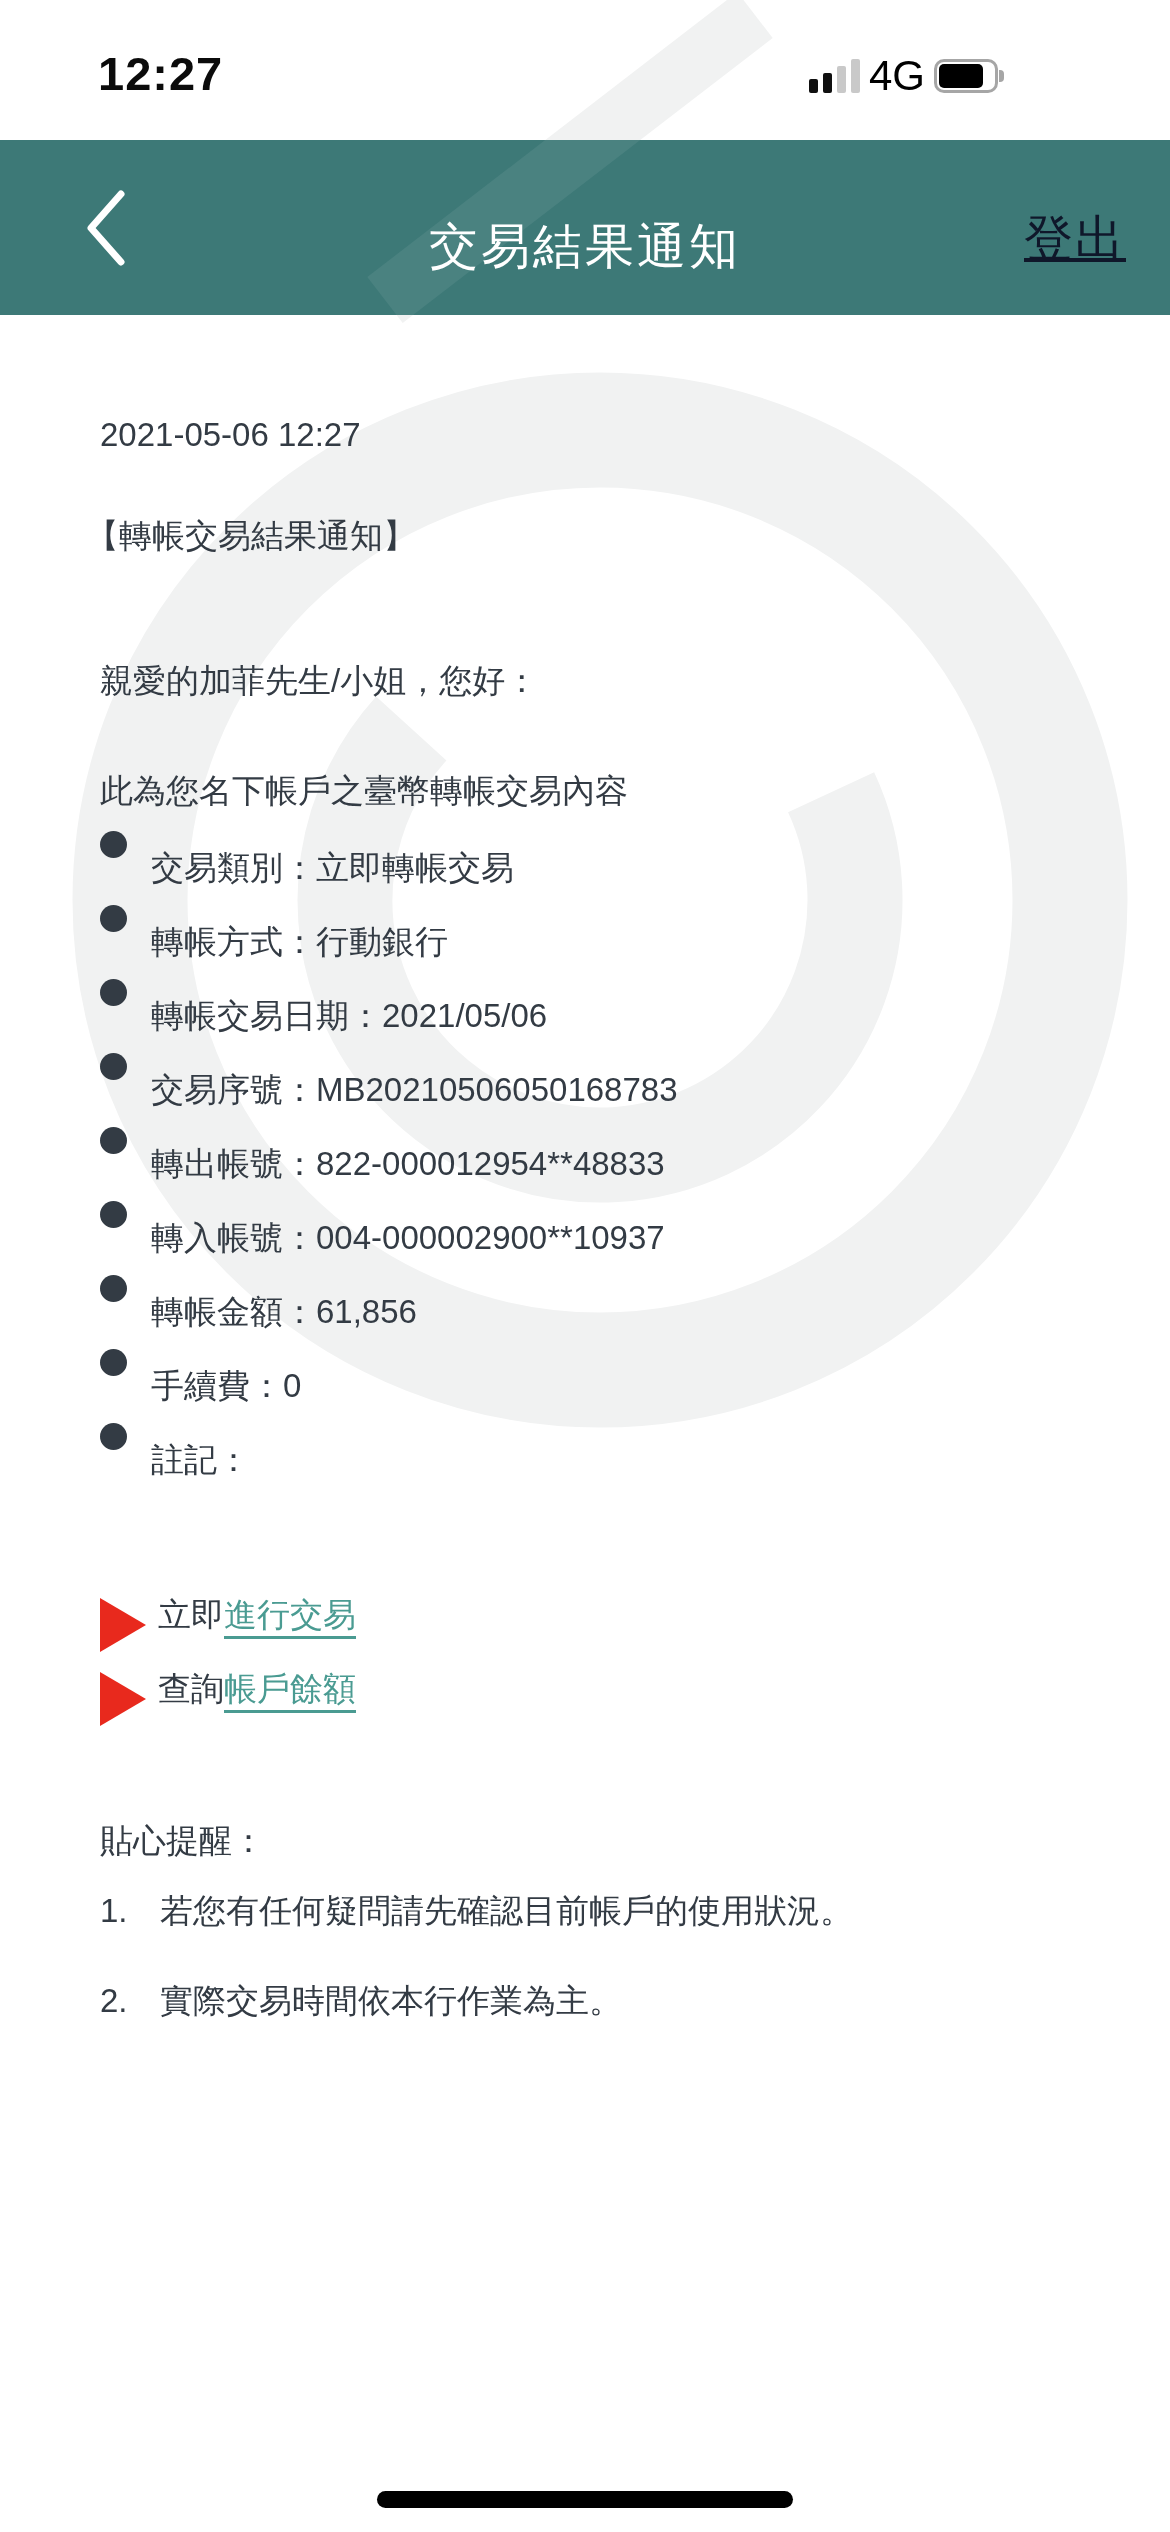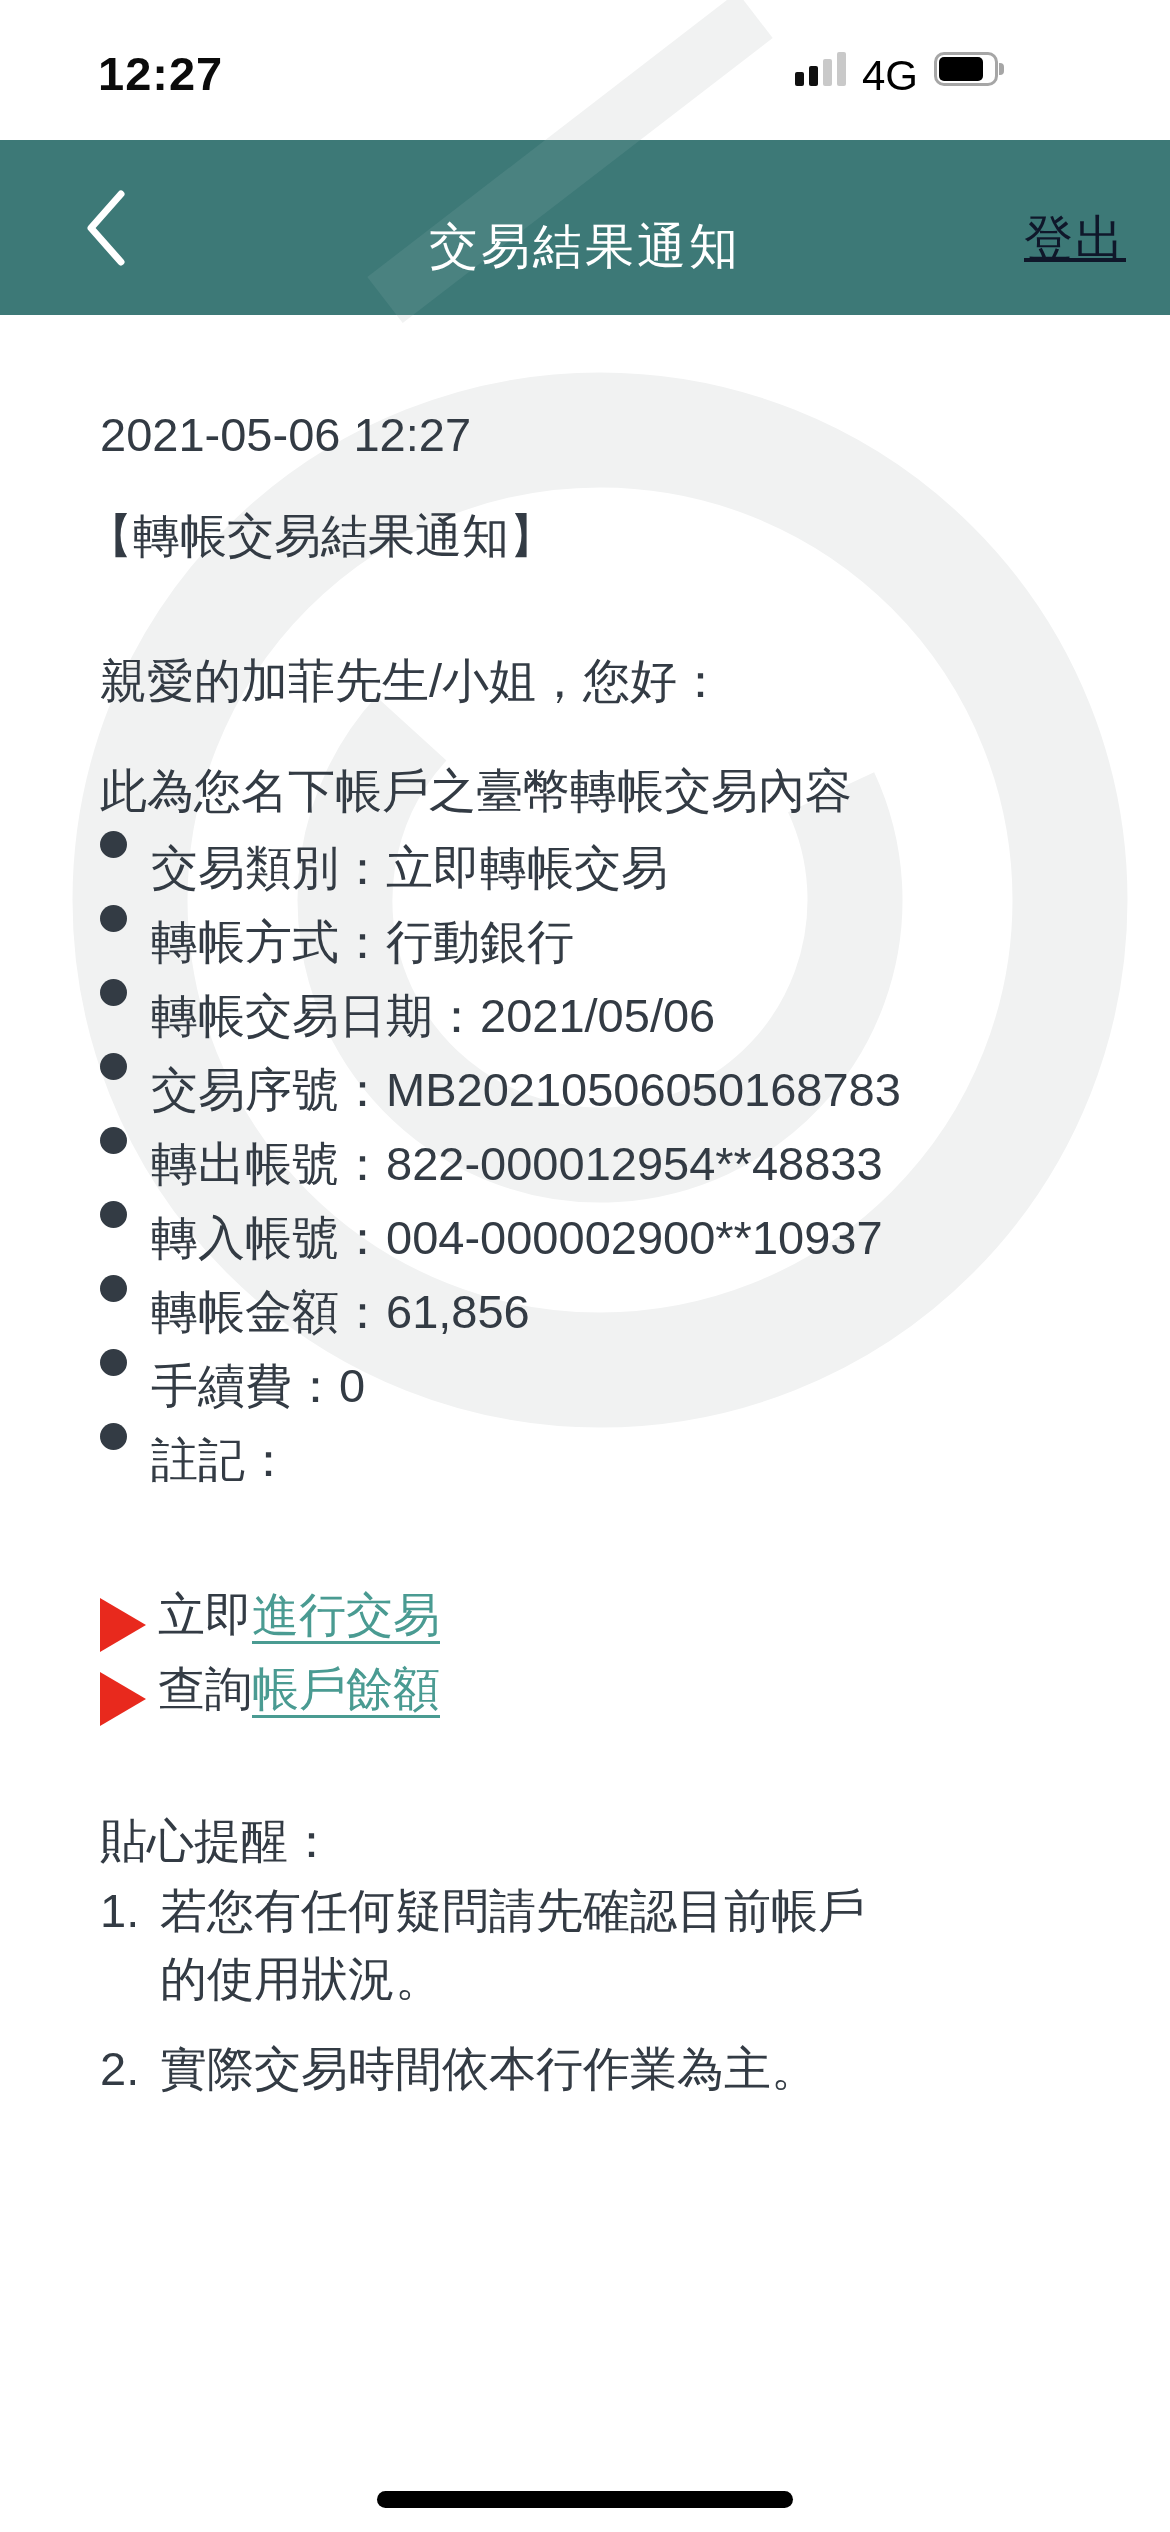--- a/index.html
+++ b/index.html
@@ -14,21 +14,21 @@
   #watermark { position: absolute; top: 0; left: 0; z-index: 0; }
 
   
   .status-bar { position: absolute; top: 0; left: 0; width: 1048px; height: 140px; z-index: 2; }
   .status-time {
     position: absolute; left: 98px; top: 46px;
     font-size: 47px; font-weight: 700; color: #0b0b0b; letter-spacing: 1px;
   }
   .status-right {
     position: absolute; right: 44px; top: 52px;
-    display: flex; align-items: flex-start; gap: 16px;
+    display: flex; align-items: center; gap: 9px;
   }
   .signal { display: flex; align-items: flex-end; gap: 5px; height: 34px; }
   .signal i { display: block; width: 9px; border-radius: 2px; }
   .signal .b1 { height: 14px; background: #101010; }
   .signal .b2 { height: 20px; background: #101010; }
   .signal .b3 { height: 27px; background: #c9c9c9; }
   .signal .b4 { height: 34px; background: #c9c9c9; }
   .net-label { font-size: 42px; color: #000; font-weight: 400; }
   .battery { position: relative; width: 70px; height: 34px; }
   .battery .shell {
@@ -62,21 +62,21 @@
   .logout-btn {
     position: absolute; right: 44px; top: 0; height: 198px;
     display: flex; align-items: center;
     color: #0f172a; font-size: 49px; letter-spacing: 2px; cursor: pointer; text-decoration: underline;
   }
 
   
   .content {
     position: absolute; top: 315px; left: 0; width: 946px; z-index: 1;
     padding: 90px 60px 0 100px;
-    color: #333b44; font-size: 47px;
+    color: #333b44; font-size: 33px;
   }
   .msg-date { line-height: 60px; }
   .msg-title { line-height: 60px; margin-top: 41px; margin-left: -14px; }
   .msg-greeting { line-height: 60px; margin-top: 85px; }
   .msg-intro { line-height: 60px; margin-top: 50px; }
 
   .detail-list { list-style: none; margin-top: 10px; }
   .detail { display: flex; line-height: 74px; }
   .dot {
     flex: none; width: 27px; height: 27px; border-radius: 50%;

